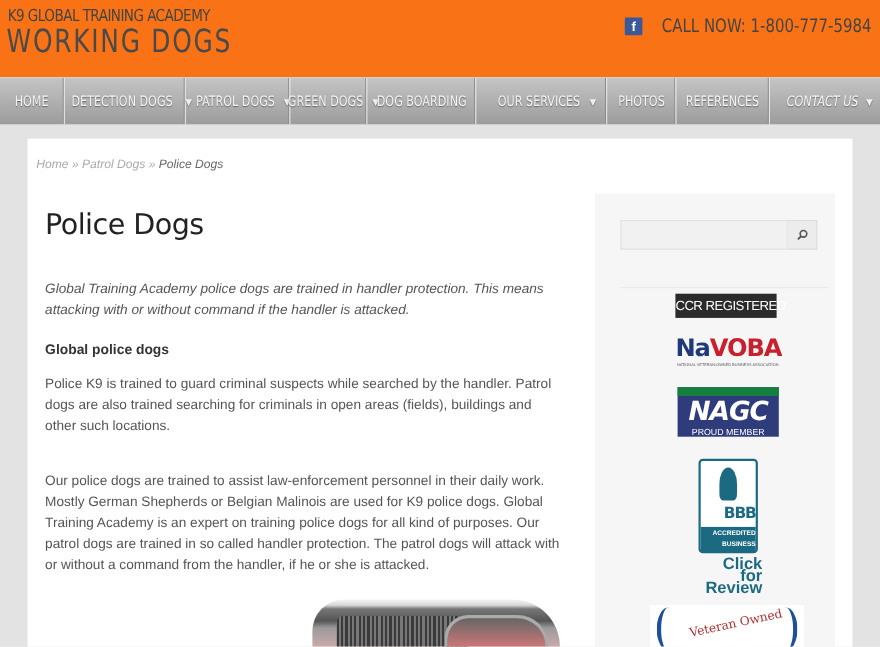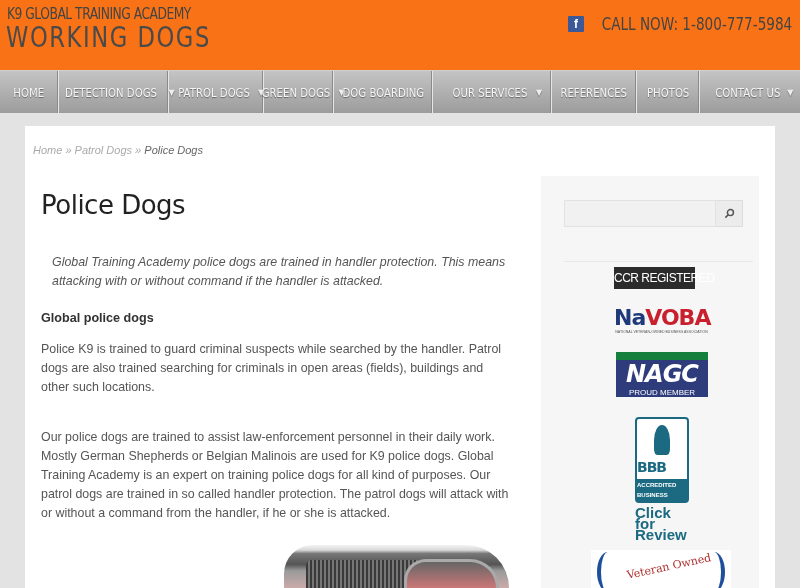--- a/index.html
+++ b/index.html
@@ -11,53 +11,53 @@
   .brand-small { position: absolute; left: 7px; top: 5px; font-family: "DejaVu Sans", sans-serif; font-size: 15px; color: #444; letter-spacing: -0.6px; transform: scaleX(0.82); transform-origin: left; white-space: nowrap; }
   .brand-big { position: absolute; left: 6px; top: 20px; font-family: "DejaVu Sans", sans-serif; font-size: 29px; color: #4a4a4a; letter-spacing: 2px; transform: scaleX(0.78); transform-origin: left; white-space: nowrap; }
   .fb-icon { position: absolute; left: 568px; top: 16px; width: 16px; height: 16px; background: #3b5998; color: #fff; font-weight: bold; font-size: 12px; text-align: center; line-height: 17px; font-family: "Liberation Sans", sans-serif; border-radius: 1px; }
   .call-now { position: absolute; right: 8px; top: 14px; font-family: "DejaVu Sans", sans-serif; font-size: 17px; color: #444; transform: scaleX(0.8); transform-origin: right; white-space: nowrap; }
 
   
   .nav { position: absolute; left: 0; top: 70px; width: 800px; height: 43px; background: linear-gradient(#c4c4c4, #9c9c9c); border-top: 1px solid #d0d0d0; display: flex; }
   .nav-item { height: 42px; display: flex; align-items: center; justify-content: center; color: #f5f5f5; font-family: "DejaVu Sans", sans-serif; font-size: 13px; text-shadow: 0 1px 1px #666; border-right: 1px solid #e6e6e6; box-shadow: inset -1px 0 0 #8a8a8a; white-space: nowrap; cursor: pointer; }
   .nav-item .lbl { display: inline-block; transform: scaleX(0.78); }
   .nav-item .caret { display: inline-block; font-size: 8px; margin-left: -2px; color: #eee; }
-  .nav-item:last-child { border-right: none; box-shadow: none; }
+  .nav-item:last-child { border-right: none; box-shadow: none; font-style: italic; }
 
   
   .container { position: absolute; left: 25px; top: 126px; width: 750px; height: 462px; background: #fff; }
   .breadcrumb { position: absolute; left: 8px; top: 18px; font-size: 11px; font-style: italic; color: #aaa; white-space: nowrap; }
   .breadcrumb a { color: #aaa; text-decoration: none; }
   .breadcrumb .cur { color: #666; }
   .page-title { position: absolute; left: 16px; top: 64px; font-family: "DejaVu Sans", sans-serif; font-size: 26px; color: #222; font-weight: normal; letter-spacing: -0.5px; }
   .main { position: absolute; left: 16px; top: 127px; width: 470px; font-size: 12.4px; line-height: 19px; color: #555; }
-  .intro { font-style: italic; margin-left: 11px; }
+  .intro { font-style: italic; }
   .subhead { font-weight: bold; color: #333; font-size: 12.6px; margin-top: 18px; }
   .p { margin-top: 12px; }
   .p2 { margin-top: 31px; }
   .subhead2 { position: absolute; left: 16px; top: 445px; font-weight: bold; color: #333; font-size: 12.6px; white-space: nowrap; }
   .dog-image { position: absolute; left: 259px; top: 419px; width: 225px; height: 43px; background: linear-gradient(#f4f4f4 0%, #d8d8d8 12%, #777 20%, #555 45%, #9a9a9a 60%, #caa 100%); border-radius: 40px 60px 0 0; overflow: hidden; }
   .dog-image .grille { position: absolute; left: 22px; top: 15px; width: 120px; height: 28px; background: repeating-linear-gradient(90deg, #3a3a3a 0 2px, #777 2px 4px); border-radius: 6px 6px 0 0; }
   .dog-image .grille2 { position: absolute; left: 120px; top: 14px; width: 95px; height: 29px; border: 3px solid #aaa; border-bottom: none; border-radius: 30px 40px 0 0; background: linear-gradient(#666, #c77); }
 
   
   .sidebar { position: absolute; left: 516px; top: 50px; width: 218px; height: 412px; background: #f6f6f6; }
   .search-wrap { position: absolute; left: 23px; top: 24px; width: 180px; height: 27px; display: flex; }
   .search-input { width: 152px; height: 27px; border: 1px solid #e2e2e2; background: #f1f1f1; font-size: 12px; padding: 0 6px; outline: none; }
   .search-btn { width: 27px; height: 27px; border: 1px solid #ddd; border-left: none; background: #ececec; display: flex; align-items: center; justify-content: center; cursor: pointer; }
   .sb-divider { position: absolute; left: 23px; top: 85px; width: 189px; height: 1px; background: #e8e8e8; }
-  .ccr { position: absolute; left: 73px; top: 91px; width: 81px; height: 22px; background: #2b2b2b; color: #fff; font-size: 12px; line-height: 22px; text-align: center; white-space: nowrap; letter-spacing: -0.5px; cursor: pointer; }
+  .ccr { position: absolute; left: 73px; top: 91px; width: 92px; height: 22px; background: #2b2b2b; color: #fff; font-size: 12px; line-height: 22px; text-align: center; white-space: nowrap; letter-spacing: -0.5px; cursor: pointer; }
   .navoba { position: absolute; left: 73px; top: 130px; width: 95px; height: 30px; text-align: center; cursor: pointer; }
   .navoba .nv-main { font-family: "DejaVu Sans", sans-serif; font-weight: bold; font-size: 22px; line-height: 24px; letter-spacing: -1px; color: #1f3a7a; }
   .navoba .nv-main .red { color: #c8202c; }
   .navoba .nv-sub { font-size: 3.5px; color: #555; line-height: 5px; white-space: nowrap; }
   .nagc { position: absolute; left: 75px; top: 176px; width: 92px; height: 45px; background: #2e3c7c; color: #fff; text-align: center; cursor: pointer; border-top: 8px solid #15803d; }
   .nagc .ng-main { font-family: "DejaVu Sans", sans-serif; font-weight: bold; font-style: italic; font-size: 24px; line-height: 28px; letter-spacing: -1px; }
   .nagc .ng-sub { font-size: 8px; line-height: 10px; white-space: nowrap; }
-  .bbb { position: absolute; left: 94px; top: 241px; width: 58px; height: 100px; text-align: left; cursor: pointer; }
+  .bbb { position: absolute; left: 94px; top: 241px; width: 58px; height: 100px; text-align: right; cursor: pointer; }
   .bbb .bbb-box { width: 54px; height: 86px; border: 2px solid #1b6a82; border-radius: 4px; background: #fff; position: relative; }
   .bbb .torch { position: absolute; left: 17px; top: 6px; width: 16px; height: 30px; background: #1b6a82; border-radius: 50% 50% 20% 20%; }
   .bbb .bbb-txt { position: absolute; left: 0; top: 40px; width: 50px; font-family: "DejaVu Sans", sans-serif; font-weight: bold; font-size: 14px; color: #1b6a82; letter-spacing: -1px; }
   .bbb .acc { position: absolute; left: 0; bottom: 0; width: 50px; height: 22px; background: #1b6a82; color: #fff; font-size: 6px; line-height: 10px; padding-top: 1px; font-weight: bold; }
   .bbb .click { font-size: 15px; font-weight: bold; color: #1b6a82; line-height: 11px; margin-top: 4px; }
   .vet { position: absolute; left: 50px; top: 374px; width: 140px; height: 38px; background: #fff; overflow: hidden; cursor: pointer; }
   .vet .vet-txt { position: absolute; left: 35px; top: 10px; font-size: 11px; color: #b03030; font-family: "DejaVu Serif", serif; transform: rotate(-12deg); white-space: nowrap; }
   .vet .laurel-l { position: absolute; left: 6px; top: 2px; width: 22px; height: 40px; border-left: 4px solid #1e4f9a; border-radius: 50%; }
   .vet .laurel-r { position: absolute; right: 6px; top: 2px; width: 22px; height: 40px; border-right: 4px solid #1e4f9a; border-radius: 50%; }
 </style>
@@ -87,25 +87,25 @@
       <span class="lbl">GREEN DOGS</span>
       <span class="caret">▼</span>
     </div>
   <div class="nav-item" style="width:99px">
       <span class="lbl">DOG BOARDING</span>
     </div>
   <div class="nav-item" style="width:119px">
       <span class="lbl">OUR SERVICES</span>
       <span class="caret">▼</span>
     </div>
+  <div class="nav-item" style="width:63px">
+      <span class="lbl">PHOTOS</span>
+    </div>
   <div class="nav-item" style="width:85px">
       <span class="lbl">REFERENCES</span>
-    </div>
-  <div class="nav-item" style="width:63px">
-      <span class="lbl">PHOTOS</span>
     </div>
   <div class="nav-item" style="width:99px">
       <span class="lbl">CONTACT US</span>
       <span class="caret">▼</span>
     </div>
 </div>
 
 <div class="container">
   <div class="breadcrumb">
     <a href="#">Home</a><span> » </span><a href="#">Patrol Dogs</a><span> » </span><span class="cur">Police Dogs</span>

